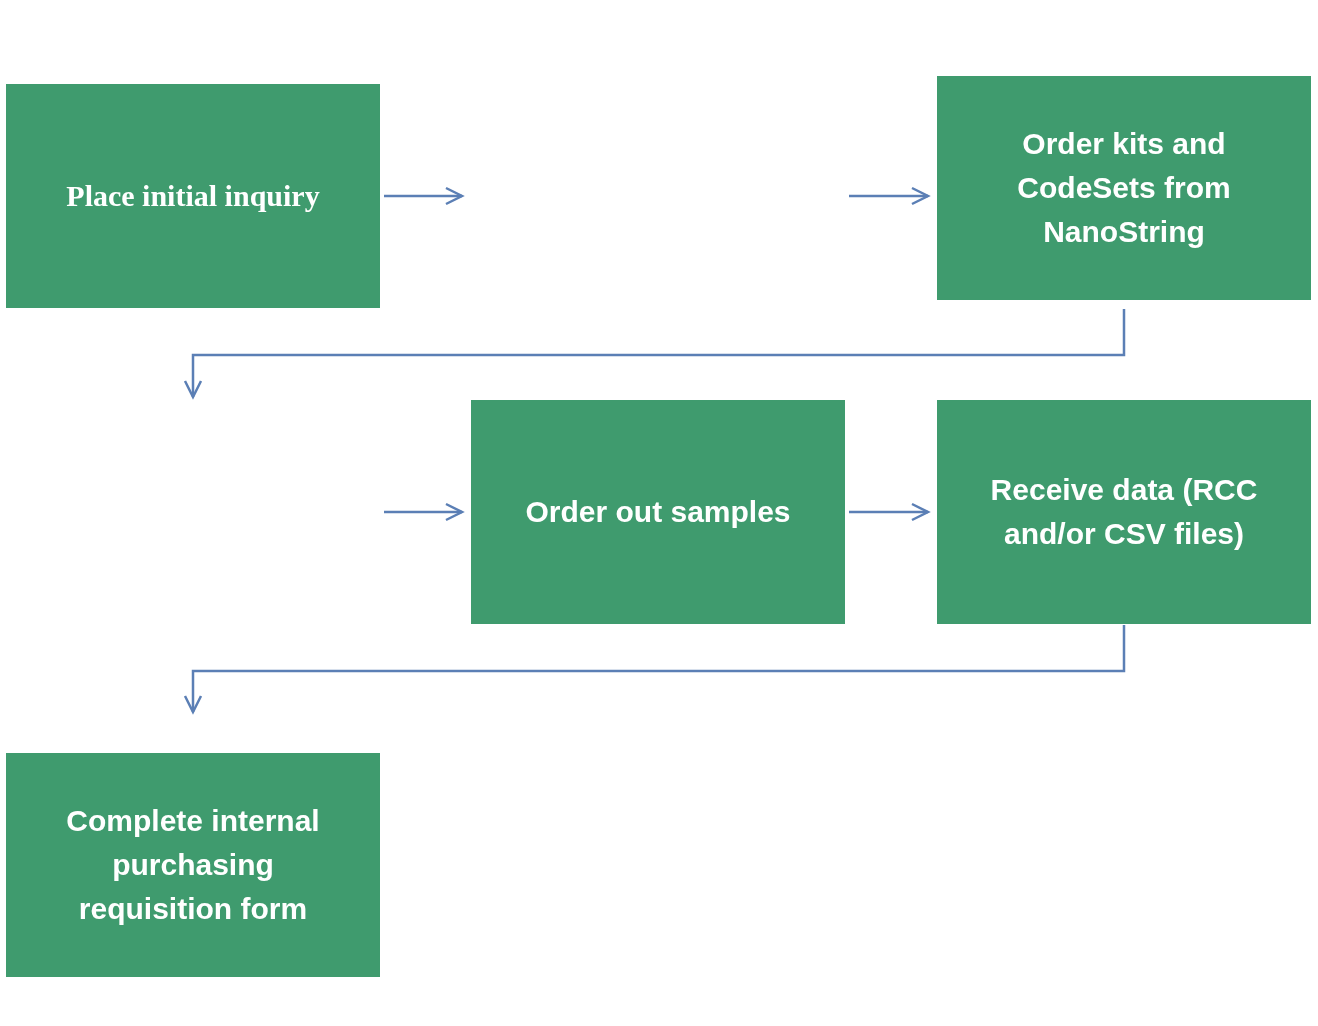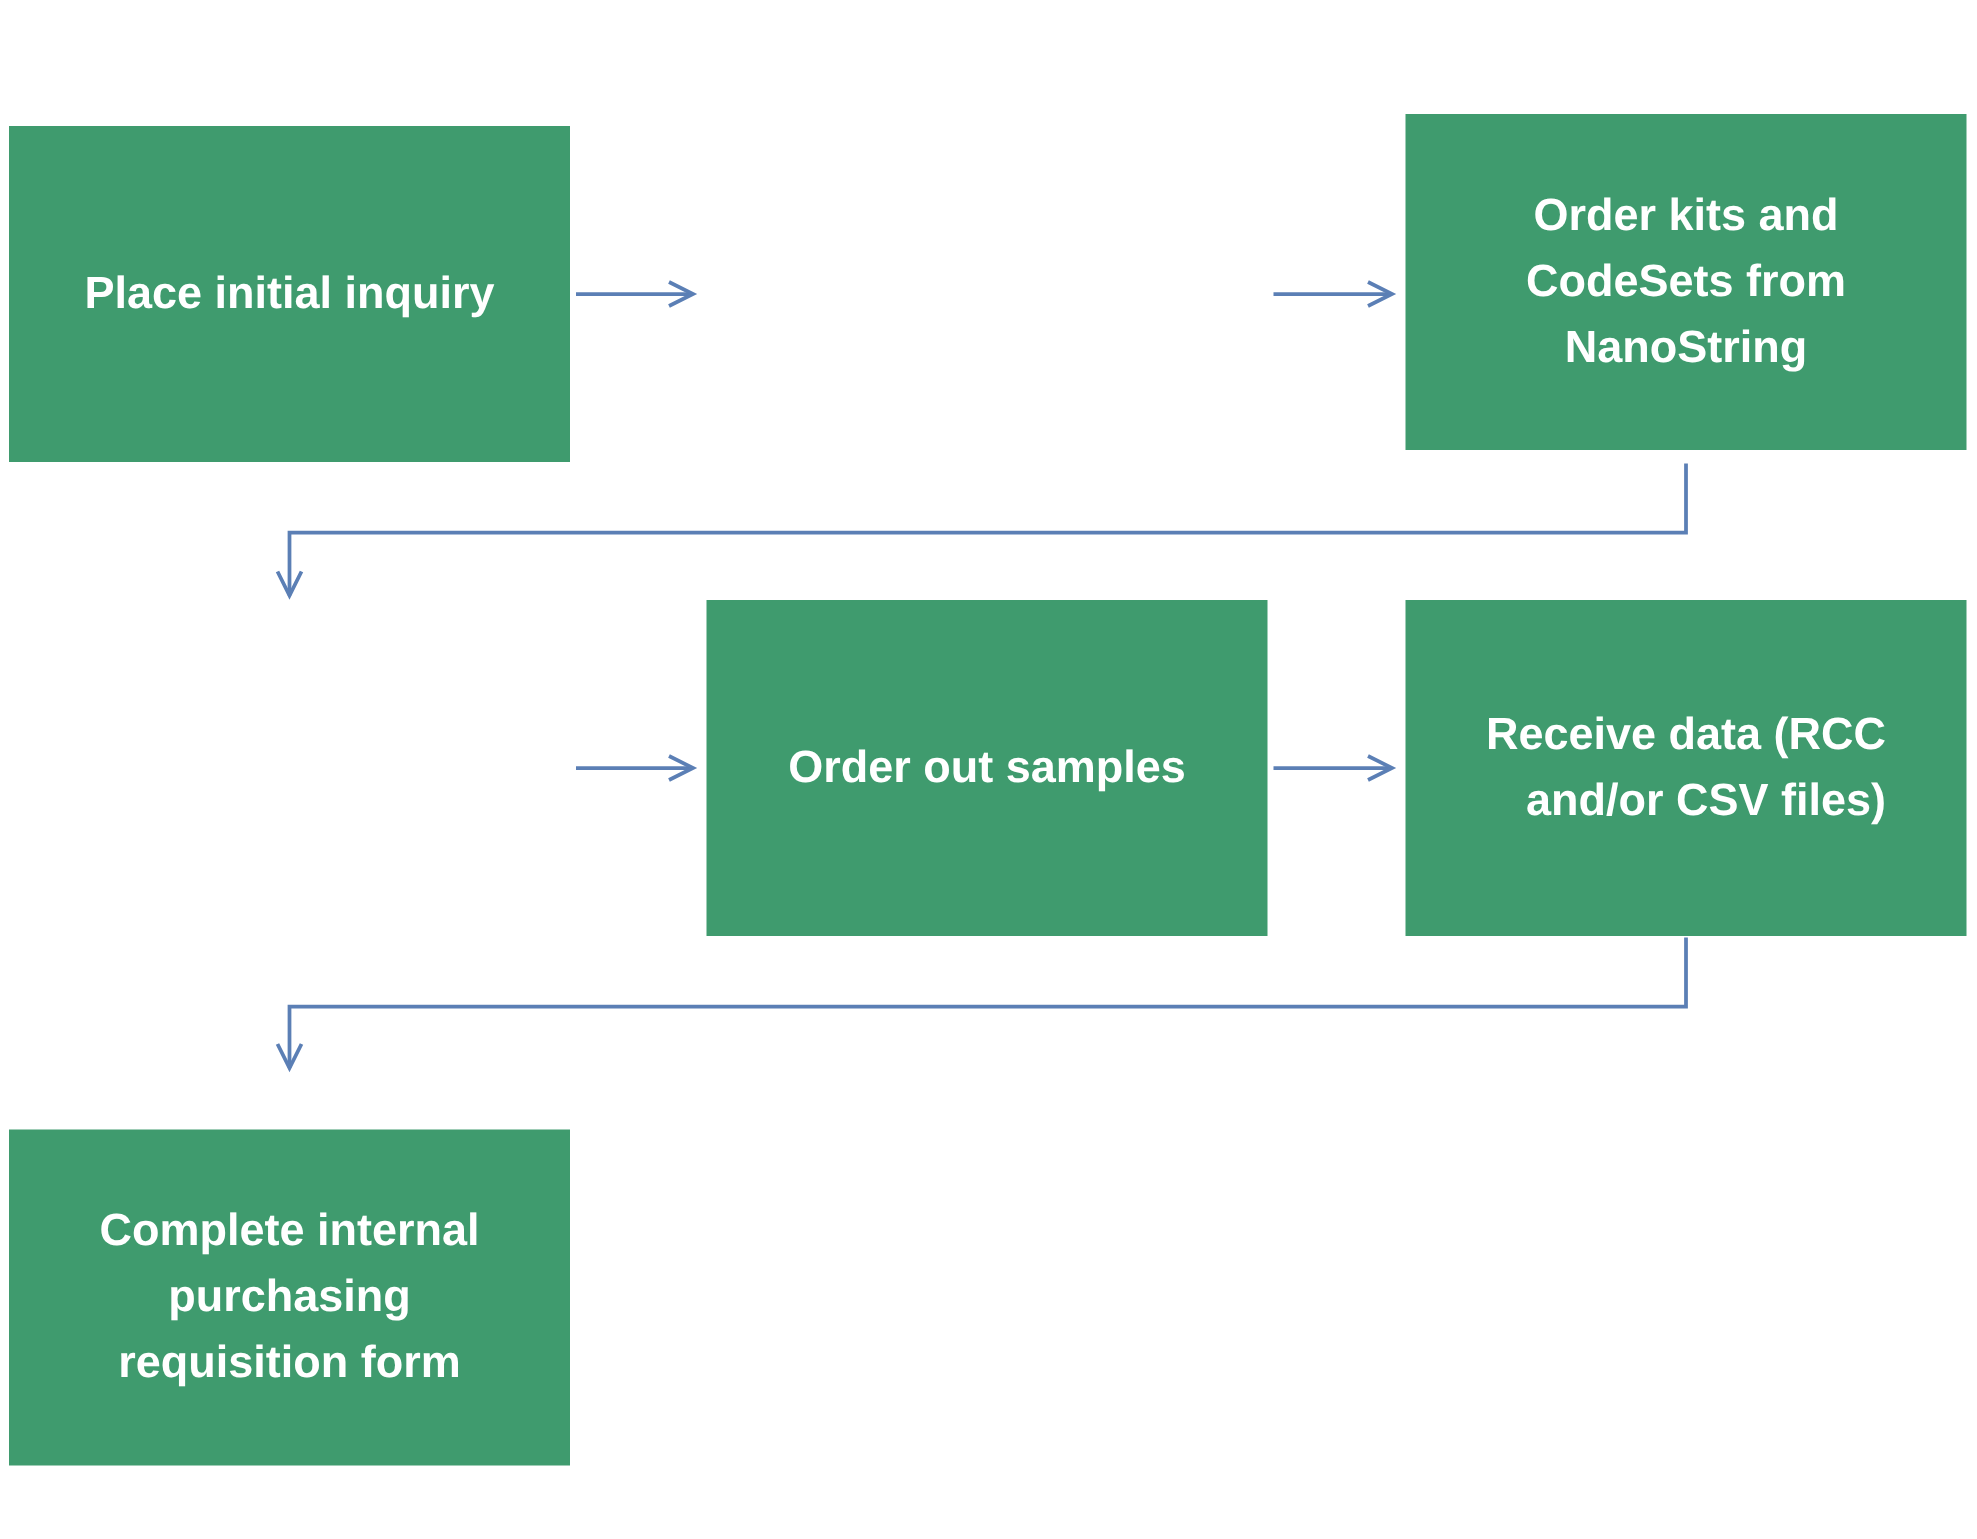--- a/index.html
+++ b/index.html
@@ -49,27 +49,27 @@
     justify-content: center;
     text-align: center;
     font-size: 30px;
     font-weight: bold;
     line-height: 44px;
     white-space: pre-line;
     padding: 0 10px;
     box-sizing: border-box;
   }
   
-  .b1 { left: 6px;   top: 84px; }
+  .b1 { left: 6px;   top: 84px; font-family: Liberation Serif, serif; }
   .b2 { left: 471px; top: 84px; }
   .b3 { left: 937px; top: 76px; }
   
   .b4 { left: 6px;   top: 400px; }
   .b5 { left: 471px; top: 400px; }
-  .b6 { left: 937px; top: 400px; text-align: right; }
+  .b6 { left: 937px; top: 400px; }
   
   .b7 { left: 6px;   top: 715px; margin-top: 38px; }
 </style>
 </head>
 <body>
 
 <div class="canvas">
 
   <svg class="connector-layer" viewBox="0 0 1318 1026" xmlns="http://www.w3.org/2000/svg" aria-hidden="true">
     <defs>

